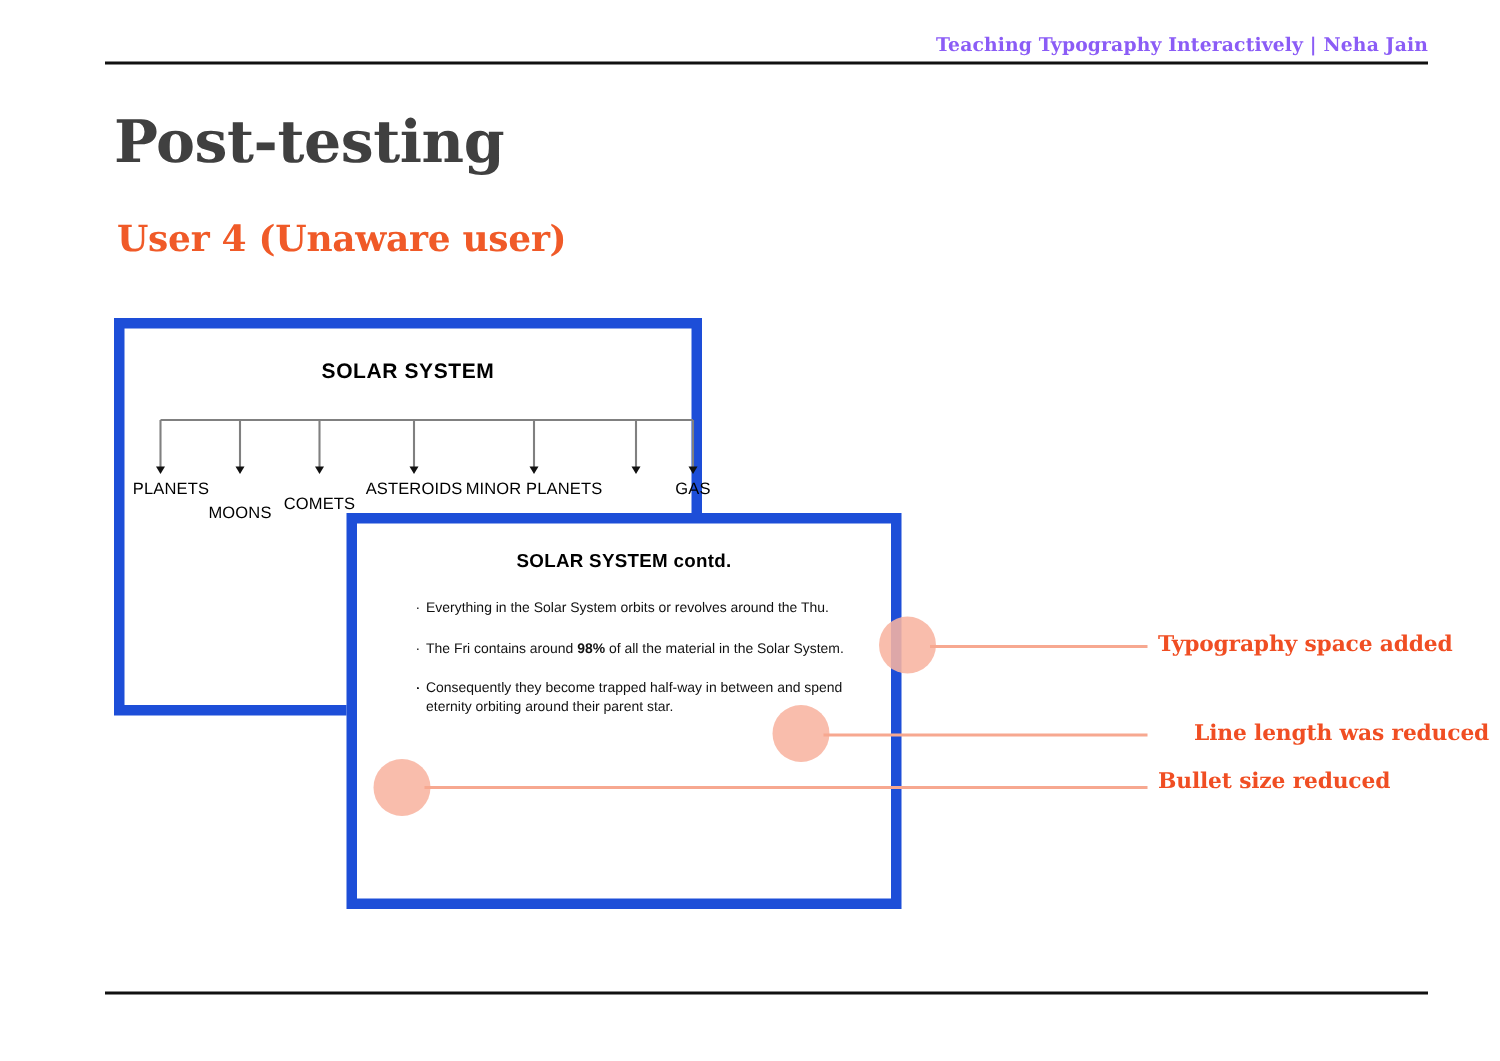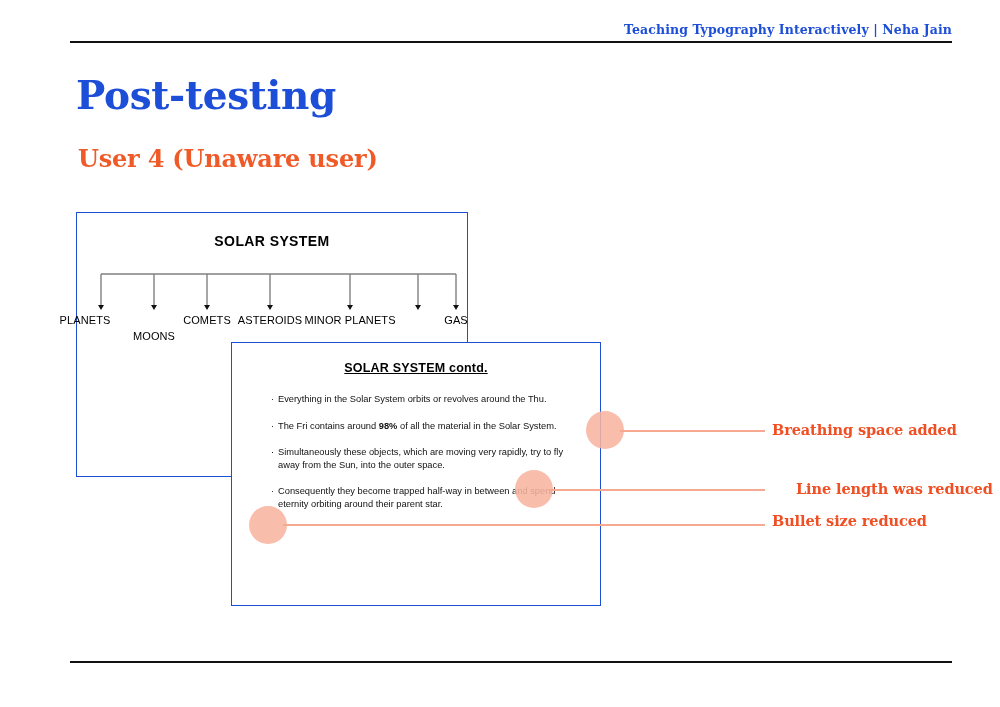--- a/index.html
+++ b/index.html
@@ -20,21 +20,21 @@
 
   
   .header-text {
     position: absolute;
     right: 48px;
     top: 22px;
     font-family: "DejaVu Serif", "Liberation Serif", serif;
     font-size: 12.5px;
     font-weight: 600;
     letter-spacing: 0.1px;
-    color: #1d4ed8;
+    color: #8b5cf6;
     white-space: nowrap;
     margin-left: 11px;
   }
   .rule-top {
     position: absolute;
     left: 70px;
     top: 41px;
     width: 882px;
     height: 0;
     border-top: 2px solid #111111;
@@ -49,41 +49,41 @@
   }
 
   
   .page-title {
     position: absolute;
     left: 76px;
     top: 76px;
     font-family: "DejaVu Serif", "Liberation Serif", serif;
     font-size: 39px;
     font-weight: 700;
-    color: #1d4ed8;
+    color: #404040;
     letter-spacing: -0.3px;
     line-height: 1;
   }
   .page-subtitle {
     position: absolute;
     left: 78px;
     top: 147px;
     font-family: "DejaVu Serif", "Liberation Serif", serif;
     font-size: 24px;
     font-weight: 700;
     color: #f05a28;
     letter-spacing: -0.2px;
     line-height: 1;
   }
 
   
   .slide {
     position: absolute;
     background: #ffffff;
-    border: 1px solid #1d4ed8;
+    border: 7px solid #1d4ed8;
     box-sizing: border-box;
   }
   #slide-1 {
     left: 76px;
     top: 212px;
     width: 392px;
     height: 265px;
     z-index: 1;
   }
   #slide-2 {
@@ -105,21 +105,20 @@
   }
   #slide-1 .slide-title {
     top: 20px;
     font-size: 14px;
     letter-spacing: 0.4px;
   }
   #slide-2 .slide-title {
     top: 18px;
     font-size: 12.5px;
     letter-spacing: 0.2px;
-    text-decoration: underline;
   }
 
   
   .tree-svg {
     position: absolute;
     left: 0;
     top: 0;
   }
   .tree-labels {
     position: absolute;
@@ -213,45 +212,45 @@
         <line x1="193" y1="61" x2="193" y2="93" stroke="#808080" stroke-width="1.4"></line>
         <path d="M 190 92 L 196 92 L 193 97 Z" fill="#111111"></path>
         <line x1="273" y1="61" x2="273" y2="93" stroke="#808080" stroke-width="1.4"></line>
         <path d="M 270 92 L 276 92 L 273 97 Z" fill="#111111"></path>
         <line x1="341" y1="61" x2="341" y2="93" stroke="#808080" stroke-width="1.4"></line>
         <path d="M 338 92 L 344 92 L 341 97 Z" fill="#111111"></path>
         <line x1="379" y1="61" x2="379" y2="93" stroke="#808080" stroke-width="1.4"></line>
         <path d="M 376 92 L 382 92 L 379 97 Z" fill="#111111"></path>
       </svg>
     <div class="tree-labels" id="tree-labels">
-        <div class="tree-label" style="left: 8px; top: 101px;">PLANETS</div>
+        <div class="tree-label" style="left: 31px; top: 101px;">PLANETS</div>
         <div class="tree-label" style="left: 77px; top: 101px; margin-top: 16px;">MOONS</div>
-        <div class="tree-label" style="left: 130px; top: 101px;">COMETS</div>
+        <div class="tree-label" style="left: 130px; top: 111px;">COMETS</div>
         <div class="tree-label" style="left: 193px; top: 101px;">ASTEROIDS</div>
         <div class="tree-label" style="left: 273px; top: 101px;">MINOR PLANETS</div>
         <div class="tree-label" style="left: 341px; top: 101px; margin-top: 37px;">DUST</div>
         <div class="tree-label" style="left: 379px; top: 101px;">GAS</div>
       </div>
   </div>
 
   <div class="slide" id="slide-2">
     <div class="slide-title">SOLAR SYSTEM contd.</div>
     <div class="bullets" id="bullet-list">
         <div class="bullet"><span class="dot">·</span><span>Everything in the Solar System orbits or revolves around the Thu.</span></div>
         <div class="bullet"><span class="dot">·</span><span>The Fri contains around </span><b>98%</b><span> of all the material in the Solar System.</span></div>
         <div class="bullet"><span class="dot">·</span></div>
-        <div class="bullet"><span class="dot">·</span><span>Simultaneously these objects, which are moving very rapidly, try to fly away from the Sun, into the outer space.</span></div>
+        <div class="bullet"><span class="dot">·</span></div>
         <div class="bullet"><span class="dot">·</span><span>Consequently they become trapped half-way in between and spend eternity orbiting around their parent star.</span></div>
       </div>
   </div>
 
   <div id="annotation-layer">
       <div class="anno-circle" style="left: 586px; top: 411px; width: 38px; height: 38px;"></div>
       <div class="anno-line" style="left: 620px; top: 430px; width: 145px;"></div>
-      <div class="anno-label" style="left: 772px; top: 421px;">Breathing space added</div>
+      <div class="anno-label" style="left: 772px; top: 421px;">Typography space added</div>
       <div class="anno-circle" style="left: 515px; top: 470px; width: 38px; height: 38px;"></div>
       <div class="anno-line" style="left: 549px; top: 489px; width: 216px;"></div>
       <div class="anno-label" style="left: 796px; top: 480px; text-align: right;">Line length was reduced</div>
       <div class="anno-circle" style="left: 249px; top: 506px; width: 38px; height: 38px;"></div>
       <div class="anno-line" style="left: 283px; top: 524px; width: 482px;"></div>
       <div class="anno-label" style="left: 772px; top: 512px;">Bullet size reduced</div>
     </div>
 
   <div class="rule-bottom"></div>
 </div>

